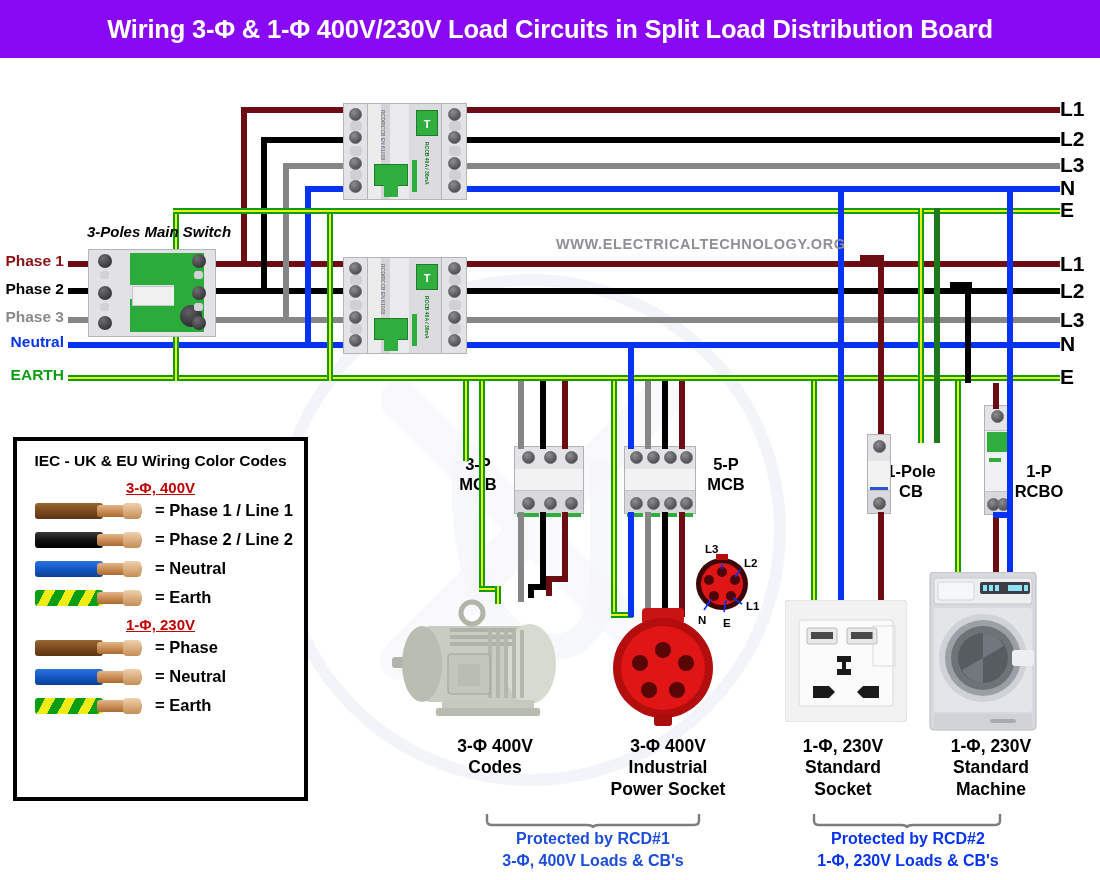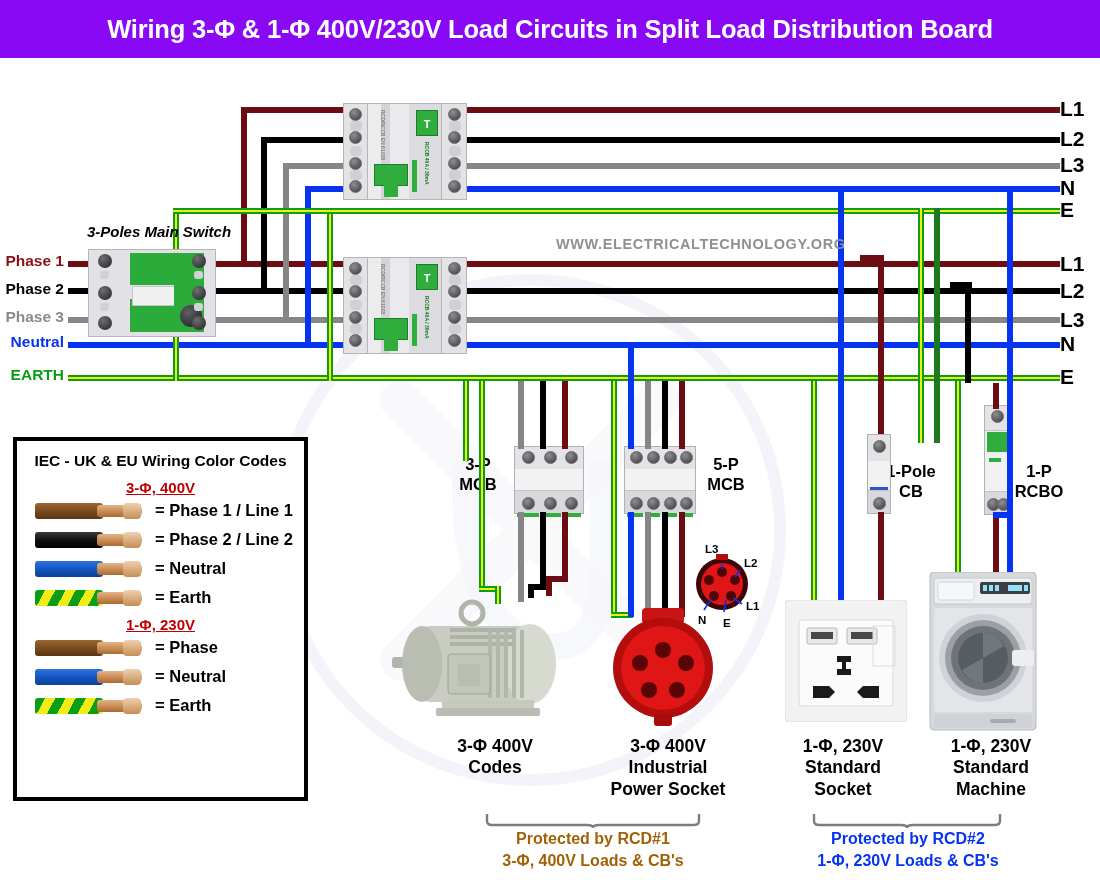--- a/index.html
+++ b/index.html
@@ -487,21 +487,21 @@
     <div>Standard</div>
     <div>Machine</div>
   </div>
 
   <svg style="position:absolute;left:485px;top:812px;width:216px;height:16px;" viewBox="0 0 216 16">
     <path d="M2 2 L2 9 Q2 13 7 13 L102 13 Q108 13 108 16 Q108 13 114 13 L209 13 Q214 13 214 9 L214 2" fill="none" stroke="#7d7d7d" stroke-width="2.4"></path>
   </svg>
   <svg style="position:absolute;left:812px;top:812px;width:190px;height:16px;" viewBox="0 0 190 16">
     <path d="M2 2 L2 9 Q2 13 7 13 L89 13 Q95 13 95 16 Q95 13 101 13 L183 13 Q188 13 188 9 L188 2" fill="none" stroke="#7d7d7d" stroke-width="2.4"></path>
   </svg>
-  <div class="prot" style="left:483px;top:828px;width:220px;color:#a16207;">
+  <div class="prot" style="left:483px;top:828px;width:220px;color:#1d4ed8;">
     <div>Protected by RCD#1</div>
     <div>3-Φ, 400V Loads &amp; CB's</div>
   </div>
   <div class="prot" style="left:812px;top:828px;width:192px;color:#0633f2;">
     <div>Protected by RCD#2</div>
     <div>1-Φ, 230V Loads &amp; CB's</div>
   </div>
 
   <div id="wm">WWW.ELECTRICALTECHNOLOGY.ORG</div>
 

